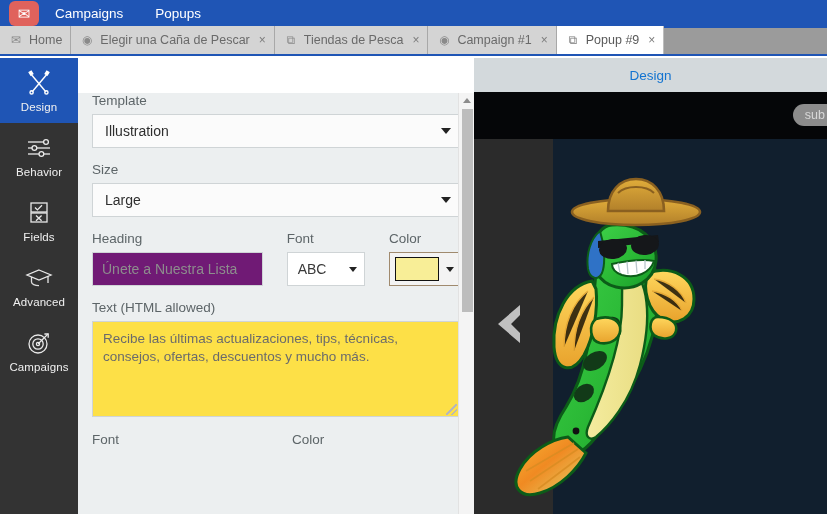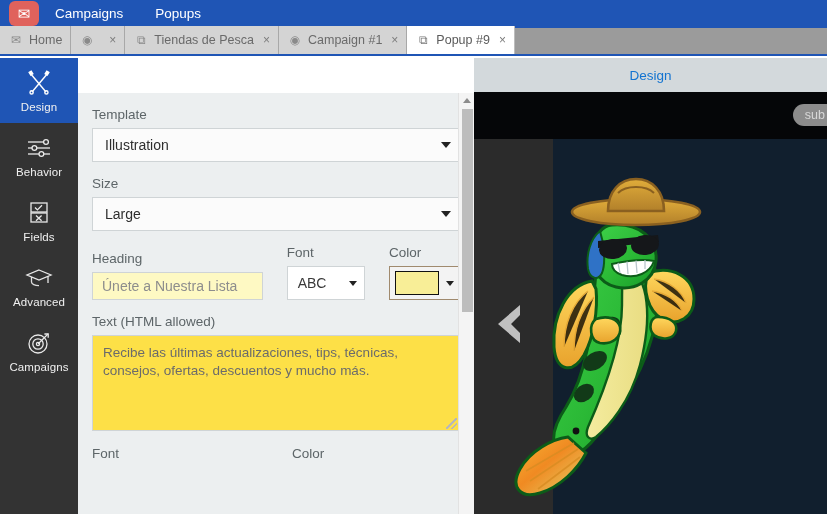--- a/index.html
+++ b/index.html
@@ -69,39 +69,39 @@
   .side-label {
     font-size: 11.5px; line-height: 13px; margin-top: 3px;
     color: #f0f0f0; letter-spacing: .1px;
   }
 
   
   .form-panel {
     position: absolute; left: 78px; top: 93px; width: 396px; height: 421px;
     background: #eceff0; overflow: hidden;
   }
-  .form-inner { padding: 14px 14px 0 14px; }
+  .form-inner { padding: 0 14px 0 14px; }
   .field-label {
     font-size: 13.5px; color: #5d6568; margin-bottom: 6px;
     font-family: "Liberation Sans", sans-serif;
   }
   .select-box {
     height: 34px; background: #fbfbfb; border: 1px solid #cfd4d6;
     display: flex; align-items: center; padding: 0 8px 0 12px;
     font-size: 14px; color: #2e2e2e; cursor: pointer;
     justify-content: space-between; margin-bottom: 14px; gap: 39px;
   }
   .caret { width: 0; height: 0; border-left: 5px solid transparent;
            border-right: 5px solid transparent; border-top: 6px solid #222; }
   .row { display: flex; align-items: flex-end; gap: 16px; margin-bottom: 14px; }
   .col-heading { width: 192px; }
   .col-font { width: 88px; margin-left: 8px; }
   .col-color { width: 80px; margin-left: 8px; }
   .text-input {
-    height: 28px; background: #fef9c3; border: 1px solid #cfd4d6;
+    height: 34px; background: #701a75; border: 1px solid #cfd4d6;
     display: flex; align-items: center; padding: 0 9px;
     font-size: 14px; color: #8d8d8d; white-space: nowrap; overflow: hidden;
   }
   .font-select {
     height: 34px; background: #ffffff; border: 1px solid #cfd4d6;
     display: flex; align-items: center; justify-content: space-between;
     padding: 0 7px 0 10px; font-size: 14px; color: #3a3a3a; cursor: pointer;
   }
   .caret-sm { width: 0; height: 0; border-left: 4px solid transparent;
               border-right: 4px solid transparent; border-top: 5px solid #222; }
@@ -186,20 +186,21 @@
 
   <div class="tabstrip">
 
     <div class="tab">
       <span class="tab-icon">✉</span>
       <span>Home</span>
     </div>
 
     <div class="tab">
       <span class="tab-icon">◉</span>
+      <span>Elegir una Caña de Pescar</span>
       <span class="tab-close">×</span>
     </div>
 
     <div class="tab">
       <span class="tab-icon">⧉</span>
       <span>Tiendas de Pesca</span>
       <span class="tab-close">×</span>
     </div>
 
     <div class="tab">

